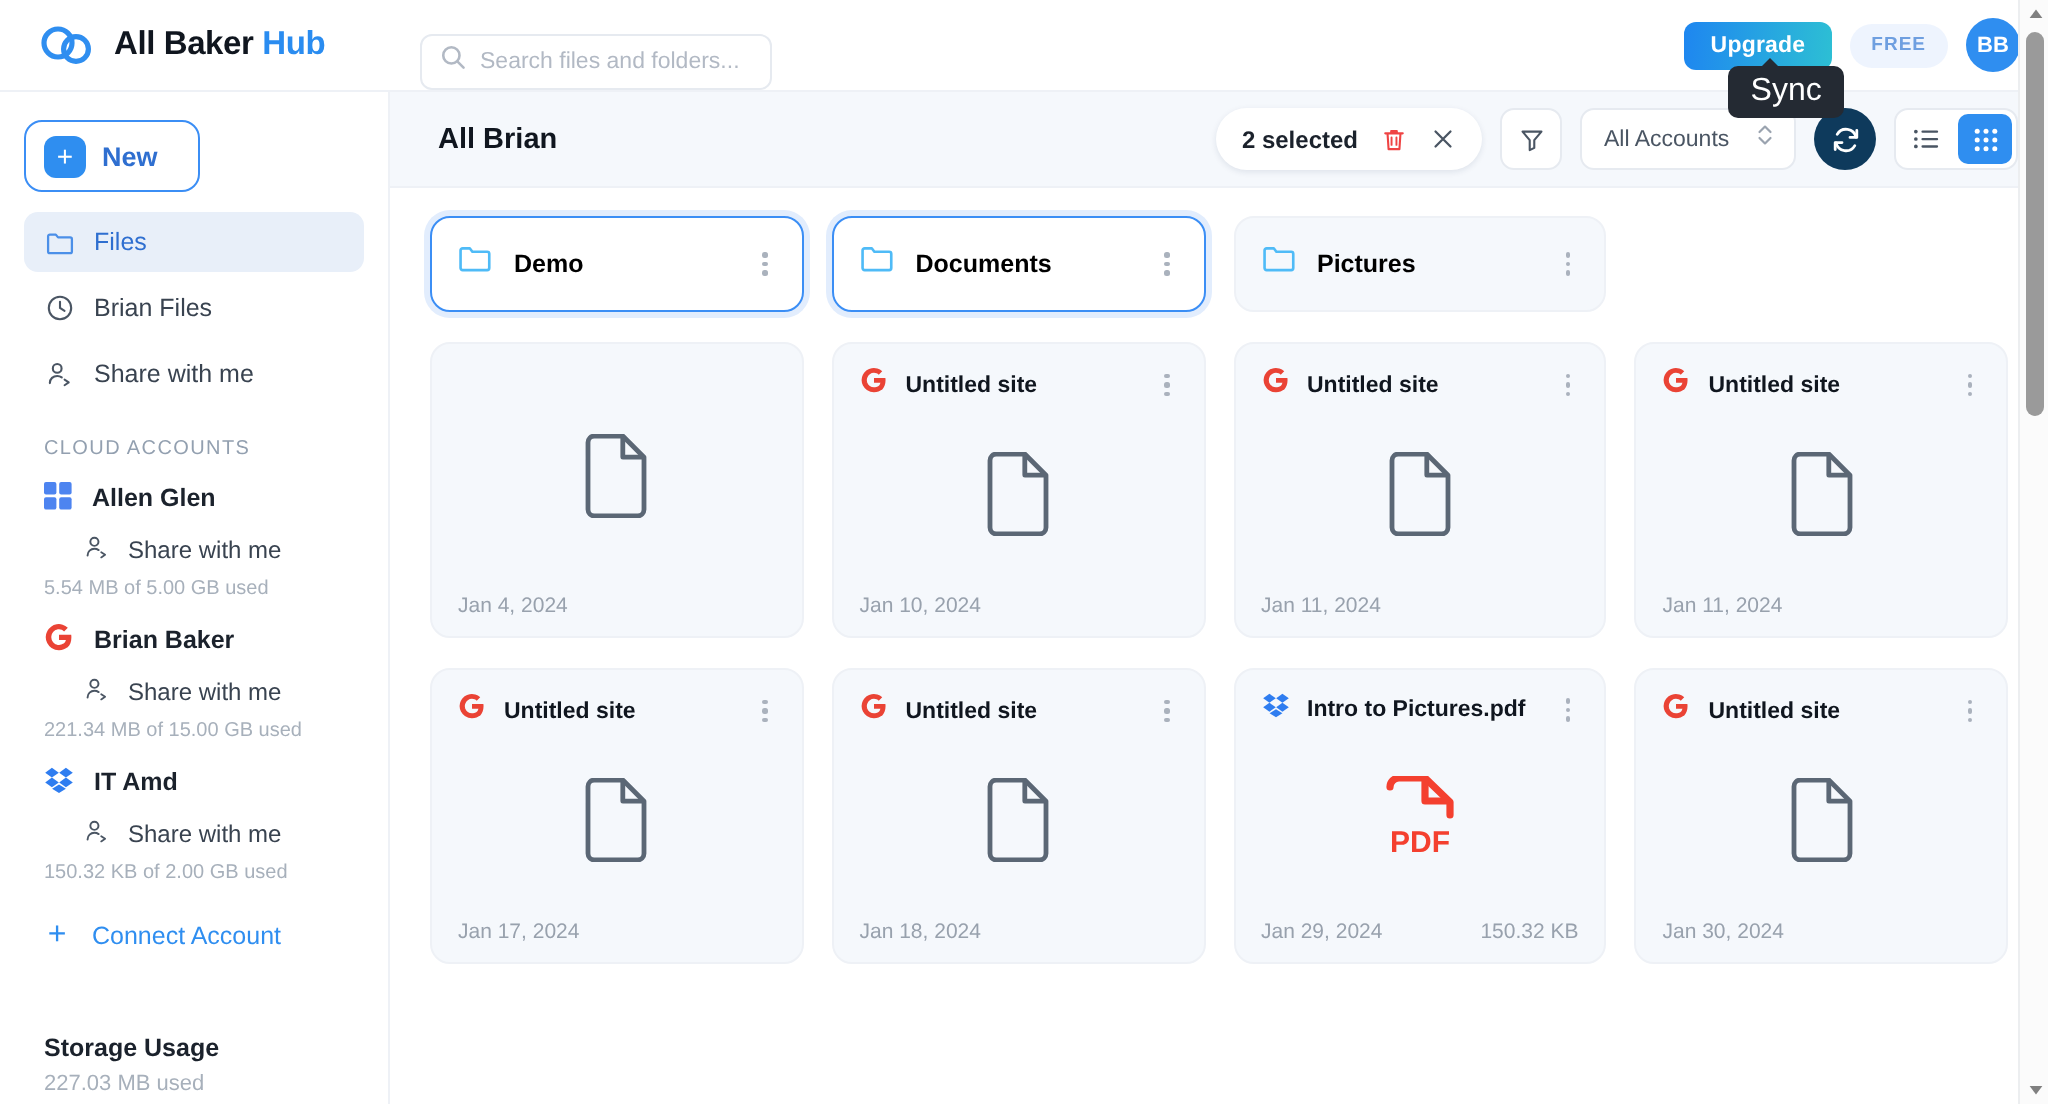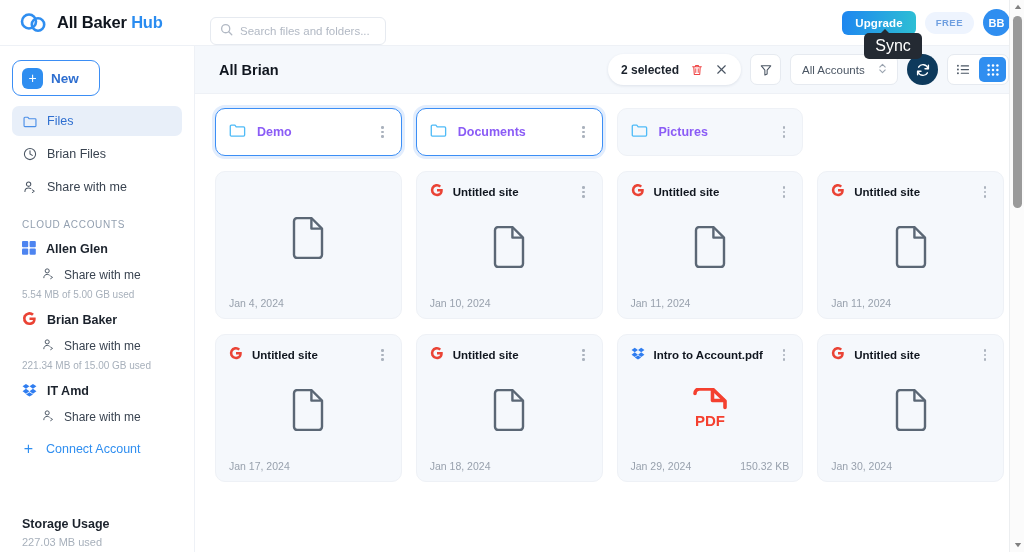--- a/index.html
+++ b/index.html
@@ -166,21 +166,21 @@
 
   .folder-card {
     height: 48px; border-radius: 10px; background: #f5f8fc;
     border: 1px solid #eef1f6;
     display: flex; align-items: center; padding: 0 13px; gap: 11px; cursor: pointer;
   }
   .folder-card.selected {
     background: #fff; border: 1.6px solid #3b8ef5;
     box-shadow: 0 0 0 3px #e2edfd;
   }
-  .folder-name { font-size: 12.5px; font-weight: bold; color: #8b5cf6; flex: 1; }
+  .folder-name { font-size: 12.5px; font-weight: bold; color: #000000; flex: 1; }
 
   .file-card {
     height: 148px; border-radius: 10px; background: #f5f8fc;
     border: 1px solid #eef1f6; padding: 11px 13px 9px 13px;
     display: flex; flex-direction: column; cursor: pointer;
   }
   .file-head { display: flex; align-items: center; gap: 9px; }
   .file-name {
     font-size: 11.5px; font-weight: bold; color: #10161f; flex: 1;
     white-space: nowrap; overflow: hidden; text-overflow: ellipsis;
@@ -349,20 +349,21 @@
         <div class="account-share">
           <span>
             <svg width="13" height="13" viewBox="0 0 16 16">
                 <circle cx="6.4" cy="4.8" r="2.5" fill="none" stroke="#4a5563" stroke-width="1.2"></circle>
                 <path d="M2.2 13.2c0-2.5 1.9-4.1 4.2-4.1 1 0 1.9.3 2.6.8" fill="none" stroke="#4a5563" stroke-width="1.2" stroke-linecap="round"></path>
                 <path d="M10.6 11.2l2.4 1.6-2.4 1.6" fill="none" stroke="#4a5563" stroke-width="1.1" stroke-linejoin="round" stroke-linecap="round"></path>
               </svg>
           </span>
           <span>Share with me</span>
         </div>
+        <div class="account-usage">150.32 KB of 2.00 GB used</div>
       </div>
 
       <div class="connect">
         <span class="connect-plus">+</span>
         <span>Connect Account</span>
       </div>
 
       <div class="storage">
         <div class="storage-title">Storage Usage</div>
         <div class="storage-sub">227.03 MB used</div>
@@ -664,21 +665,21 @@
             <div class="file-head">
               <span>
                 <svg width="14" height="13" viewBox="0 0 16 15">
                     <path d="M4.2 1L0.6 3.6 4.2 6.2 7.9 3.6z" fill="#2f7df0"></path>
                     <path d="M11.7 1L8.1 3.6l3.6 2.6 3.7-2.6z" fill="#2f7df0"></path>
                     <path d="M0.6 8.8l3.6 2.6 3.7-2.6L4.2 6.2z" fill="#2f7df0"></path>
                     <path d="M11.7 6.2L8.1 8.8l3.6 2.6 3.7-2.6z" fill="#2f7df0"></path>
                     <path d="M4.3 12.2L8 14.5l3.7-2.3L8 9.9z" fill="#2f7df0"></path>
                   </svg>
               </span>
-              <span class="file-name">Intro to Account.pdf</span>
+              <span class="file-name">Intro to Pictures.pdf</span>
               <span class="kebab">
                   <i></i>
                   <i></i>
                   <i></i>
                 </span>
             </div>
             <div class="file-thumb">
               <span>
                 <svg width="40" height="44" viewBox="0 0 40 44">
                   <path d="M5 5.5A4.5 4.5 0 0 1 9.5 1h13L35 13v6.5" fill="none" stroke="#f4402f" stroke-width="3.6" stroke-linejoin="round" stroke-linecap="round"></path>

